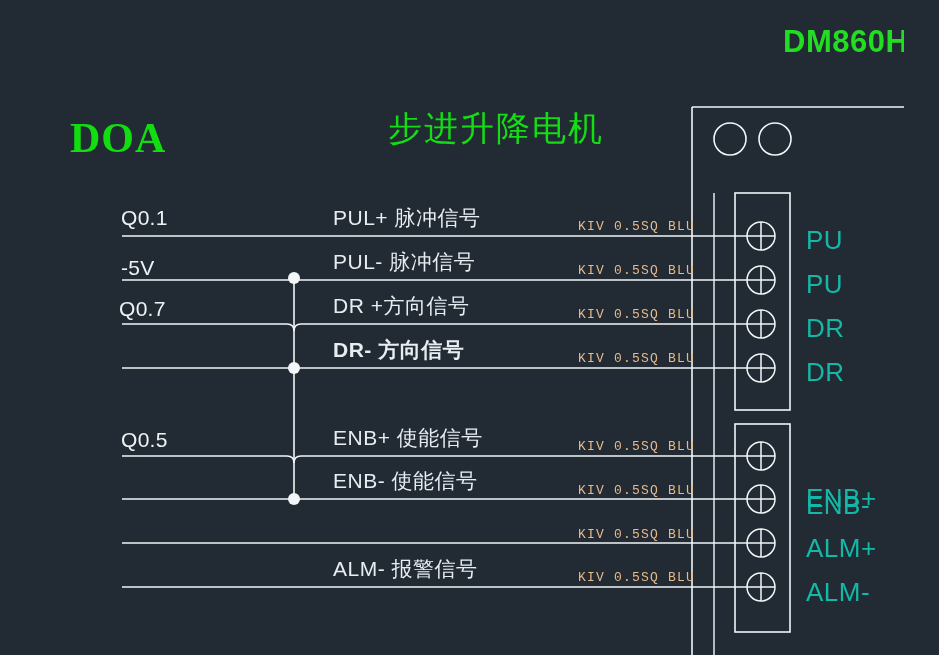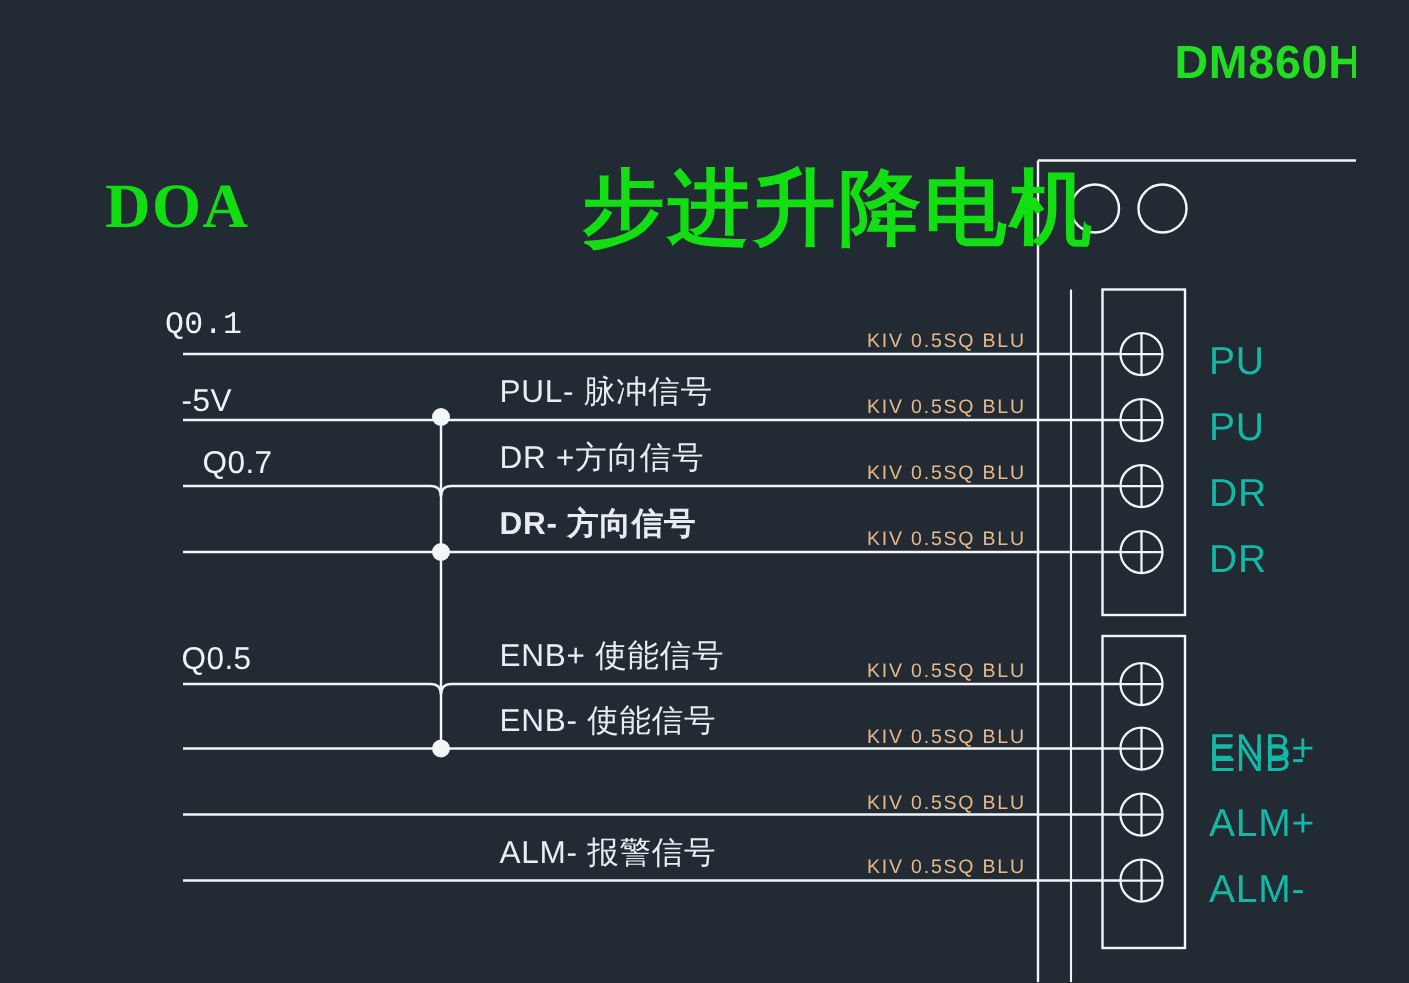--- a/index.html
+++ b/index.html
@@ -38,37 +38,37 @@
     color: #11dd11;
     font-family: "Liberation Serif", serif;
     font-size: 42px;
     font-weight: bold;
     letter-spacing: 1px;
     text-align: center;
   }
   .cn-title {
     color: #13dd13;
     font-family: "DejaVu Sans", sans-serif;
-    font-size: 55px;
-    font-weight: bold;
+    font-size: 34px;
+    font-weight: normal;
     letter-spacing: 2px;
   }
   .plc-tag {
     color: #eef2f5;
     font-size: 21px;
     letter-spacing: 0.3px;
   }
   .sig-label {
     color: #e8edf2;
     font-size: 21px;
     letter-spacing: 0.5px;
   }
   .wire-spec {
     color: #e8b98a;
-    font-family: Liberation Sans, sans-serif;
+    font-family: Liberation Mono, monospace;
     font-size: 13px;
     letter-spacing: 1.2px;
     padding-left: 48px;
   }
   .term-label {
     color: #14b8a6;
     font-size: 26px;
     letter-spacing: 0.5px;
   }
 </style>
@@ -152,29 +152,30 @@
 
     <path d="M 714 193 L 714 655" stroke="#f2f6f8" stroke-width="1.4" fill="none"></path>
   </svg>
 
   <div class="txt model-title" style="left:783px; top:26px;">DM860H</div>
 
   <div class="txt doa-title" style="left:70px; top:117px;">DOA</div>
 
   <div class="txt cn-title" style="left:388px; top:111px;">步进升降电机</div>
 
-  <div class="txt plc-tag" style="left:110px; top:207px;font-family:Liberation Mono, monospace;">Q0.1</div>
+  <div class="txt plc-tag" style="left:121px; top:207px;">Q0.1</div>
   <div class="txt plc-tag" style="left:121px; top:257px;">-5V</div>
-  <div class="txt plc-tag" style="left:135px; top:298px;">Q0.7</div>
+  <div class="txt plc-tag" style="left:119px; top:298px;">Q0.7</div>
   <div class="txt plc-tag" style="left:121px; top:342px;"></div>
   <div class="txt plc-tag" style="left:121px; top:429px;">Q0.5</div>
   <div class="txt plc-tag" style="left:121px; top:473px;"></div>
   <div class="txt plc-tag" style="left:121px; top:517px;"></div>
   <div class="txt plc-tag" style="left:121px; top:561px;"></div>
 
+  <div class="txt sig-label" style="left:333px; top:207px;">PUL+ 脉冲信号</div>
   <div class="txt sig-label" style="left:333px; top:251px;">PUL- 脉冲信号</div>
   <div class="txt sig-label" style="left:333px; top:295px;">DR +方向信号</div>
   <div class="txt sig-label" style="left:333px; top:339px;font-weight:bold;">DR- 方向信号</div>
   <div class="txt sig-label" style="left:333px; top:427px;">ENB+ 使能信号</div>
   <div class="txt sig-label" style="left:333px; top:470px;">ENB- 使能信号</div>
   <div class="txt sig-label" style="left:333px; top:558px;">ALM- 报警信号</div>
 
   <div class="txt wire-spec" style="left:530px; top:220px;">KIV 0.5SQ BLU</div>
   <div class="txt wire-spec" style="left:530px; top:264px;">KIV 0.5SQ BLU</div>
   <div class="txt wire-spec" style="left:530px; top:308px;">KIV 0.5SQ BLU</div>

